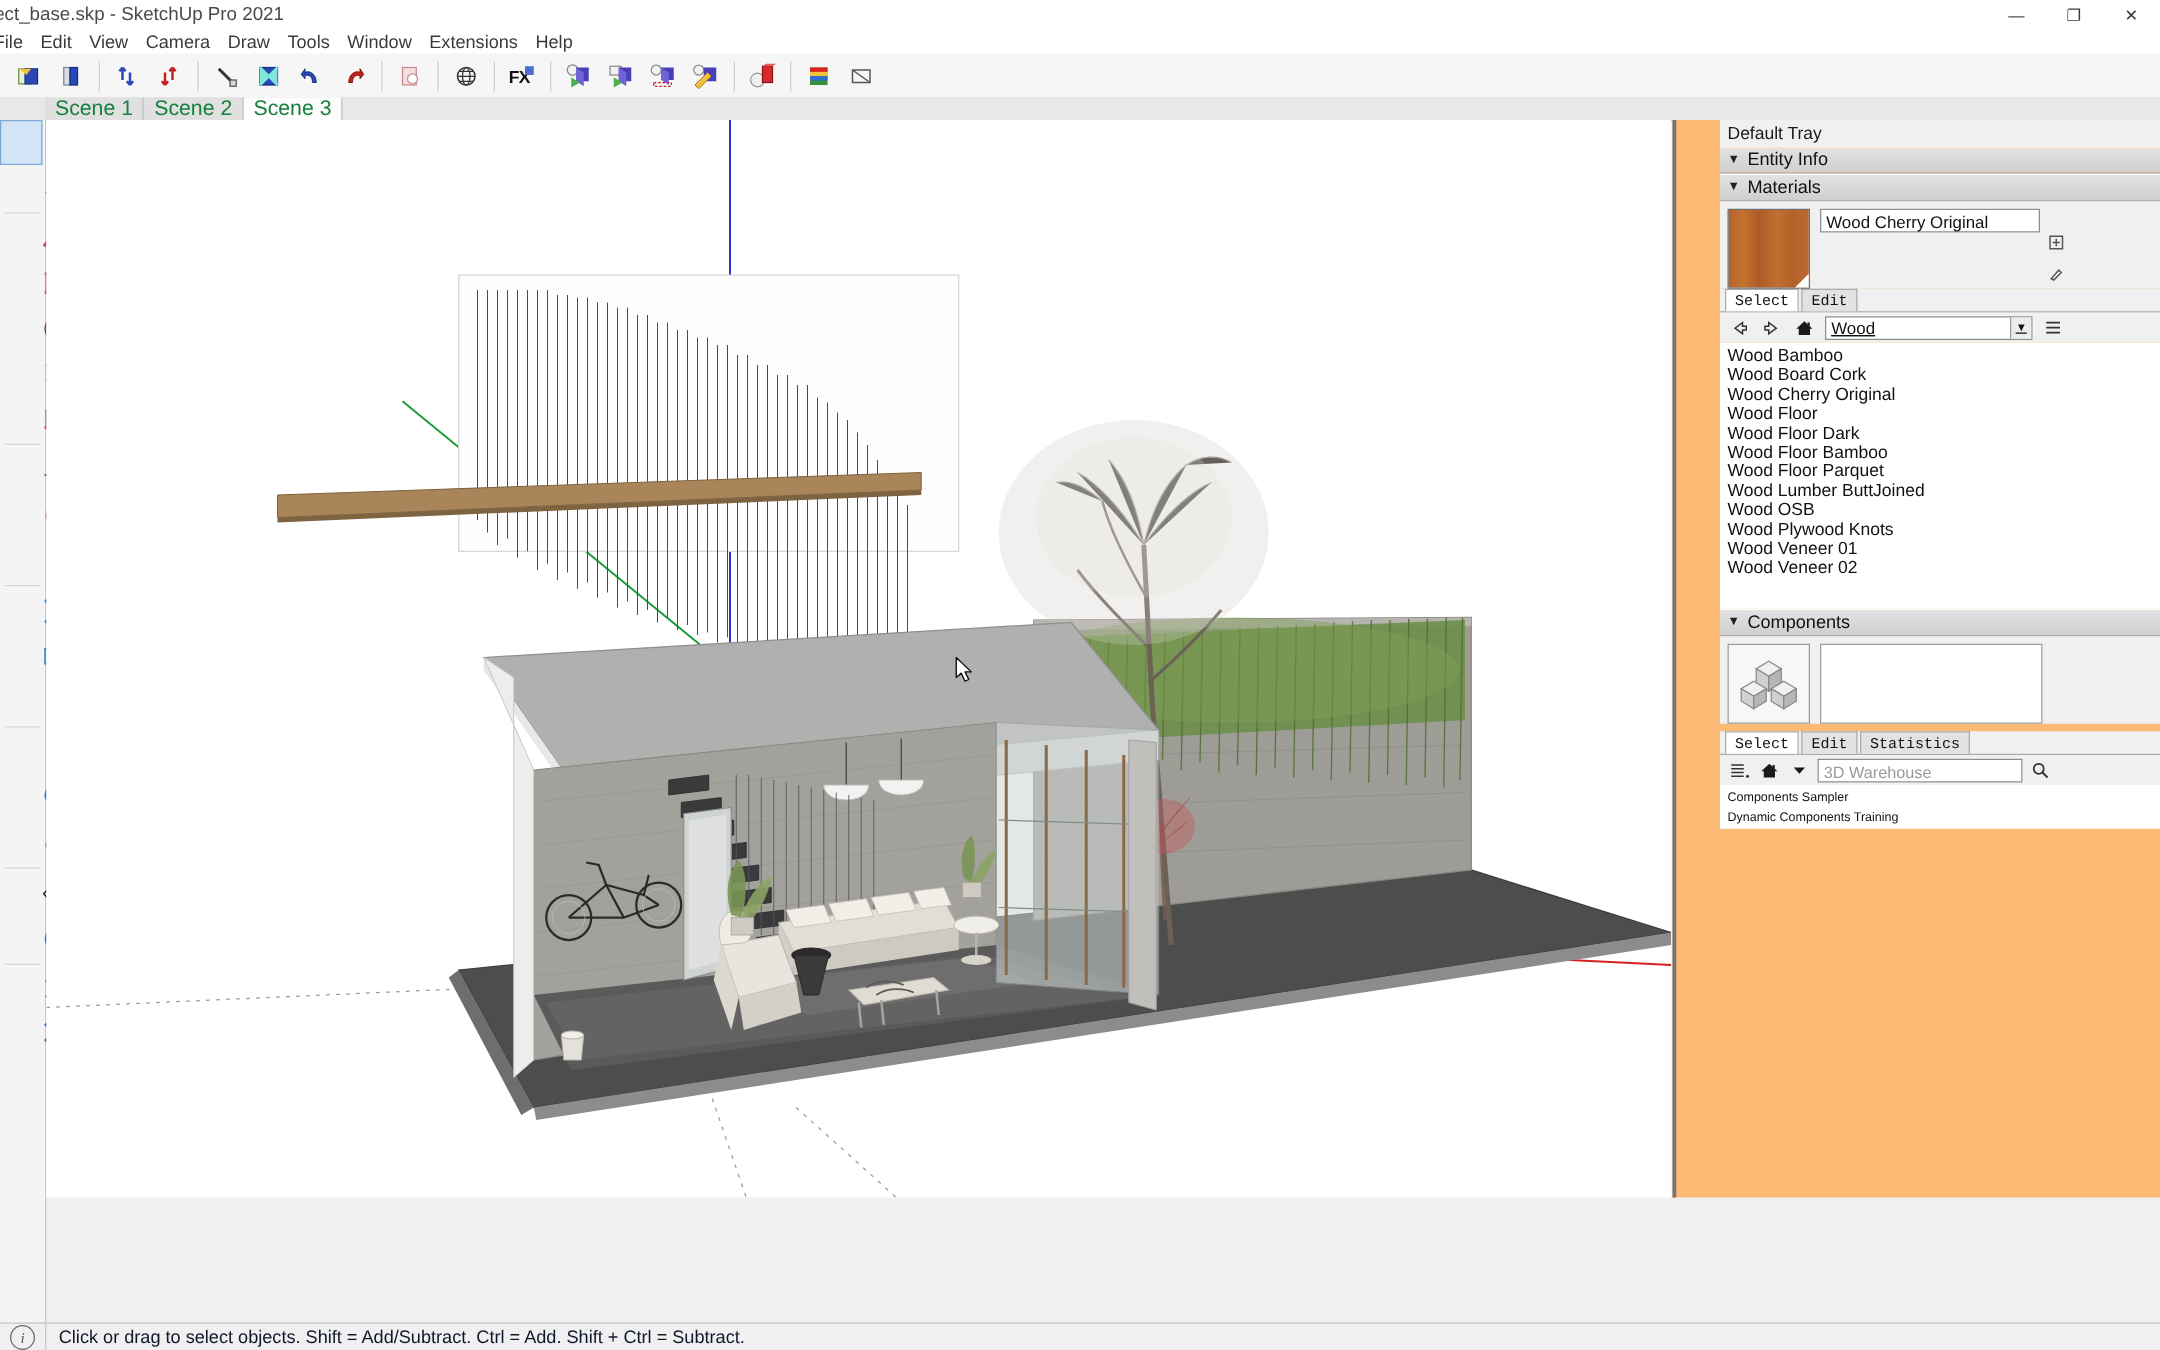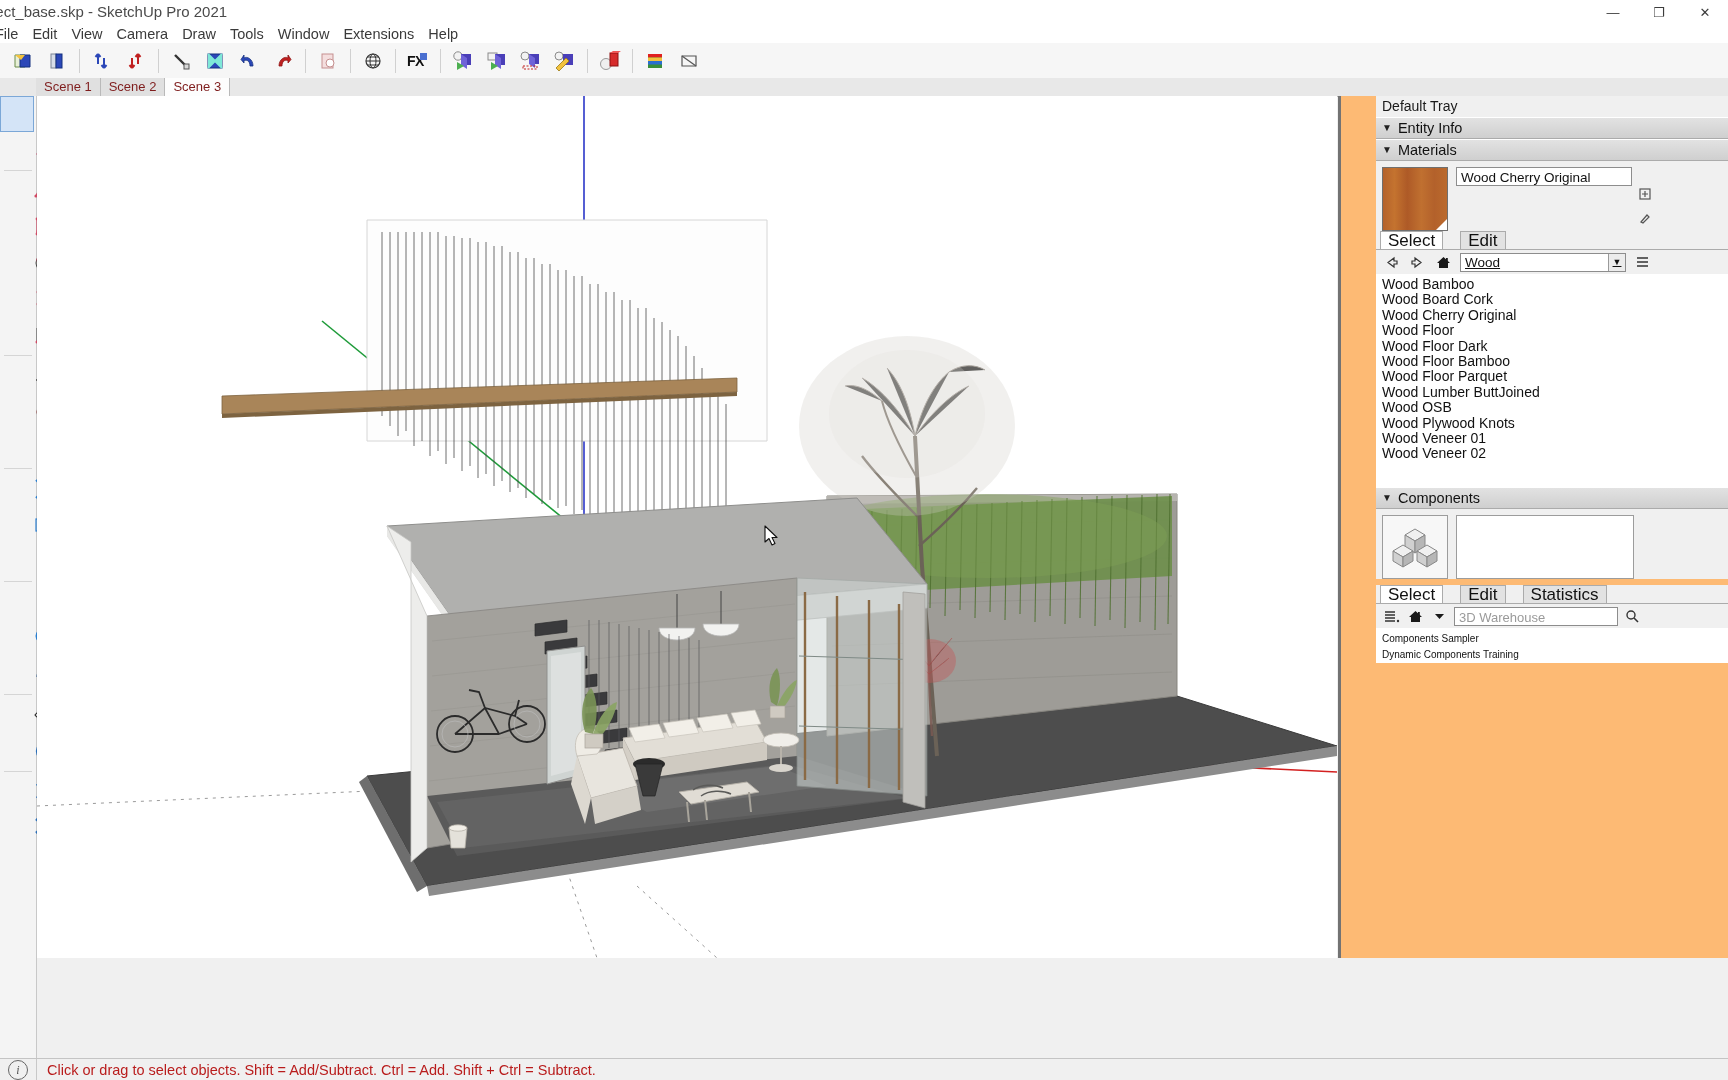--- a/index.html
+++ b/index.html
@@ -24,21 +24,21 @@
            border-bottom:1px solid #dcdcdc;}
   .tb-row{position:absolute;left:6px;top:0;height:35px;display:flex;align-items:center;}
   .tb-btn{width:30px;height:31px;display:flex;align-items:center;justify-content:center;
           margin:0 1px;border:1px solid transparent;border-radius:2px;}
   .tb-sep{width:1px;height:24px;background:#d0d0d0;margin:0 5px;}
 
   
   .scenebar{position:absolute;left:0;top:78px;width:1728px;height:18px;background:#e8e8e8;
             border-bottom:1px solid #b9b9b9;}
   .scene-tabs{position:absolute;left:36px;top:0;display:flex;height:18px;}
-  .scene-tab{padding:0 8px;font-size:13px;line-height:18px;color:#7f1d1d;
+  .scene-tab{padding:0 8px;font-size:17px;line-height:18px;color:#15803d;
              border-right:1px solid #b9b9b9;background:#e0e0e0;}
   .scene-tab.active{background:#fdfdfd;}
 
   
   .leftbar{position:absolute;left:0;top:96px;width:36px;height:962px;background:#f4f4f4;
            border-right:1px solid #c8c8c8;}
   .lt-btn{width:34px;height:36px;display:flex;align-items:center;padding-left:32px;}
   .lt-btn.active{background:#d4e4f7;border:1px solid #7ba7d7;box-sizing:border-box;}
   .lt-sep{height:1px;background:#d5d5d5;margin:2px 4px;}
 
@@ -64,22 +64,22 @@
               background:linear-gradient(90deg,#b4622c,#c4732f 18%,#ae5a27 38%,#c07030 60%,#b3612b 80%,#bb6a2d);
               position:relative;}
   .mat-swatch:after{content:"";position:absolute;right:0;bottom:0;width:0;height:0;
                     border-left:11px solid transparent;border-bottom:11px solid #ffffff;}
   .mat-name{margin-left:8px;width:176px;height:19px;border:1px solid #8d8d8d;background:#fff;
             font-size:13.5px;line-height:19px;padding-left:4px;color:#111;box-sizing:border-box;}
   .mat-side{margin-left:6px;display:flex;flex-direction:column;gap:7px;padding-top:20px;}
 
   .subtabs{display:flex;height:18px;background:#f0f0f0;border-bottom:1px solid #ababab;
            padding-left:4px;}
-  .subtab{padding:0 7px;font-size:17px;line-height:18px;color:#111;background:#e2e2e2;
-          border:1px solid #ababab;border-bottom:none;margin-right:17px;}
+  .subtab{padding:0 7px;font-size:12px;line-height:18px;color:#111;background:#e2e2e2;
+          border:1px solid #ababab;border-bottom:none;margin-right:2px;font-family:Liberation Mono, monospace;}
   .subtab.active{background:#ffffff;}
 
   .navrow{display:flex;align-items:center;height:24px;background:#f0f0f0;padding-left:6px;gap:7px;}
   .nav-ico{width:19px;height:19px;display:flex;align-items:center;justify-content:center;}
   .combo{width:166px;height:19px;border:1px solid #8d8d8d;background:#fff;display:flex;
          align-items:center;font-size:13.5px;color:#111;box-sizing:border-box;text-decoration:underline;}
   .combo span{padding-left:4px;flex:1;text-decoration:underline;}
   .combo .caret{width:16px;text-align:center;font-size:9px;background:#ececec;
                 border-left:1px solid #9a9a9a;height:100%;line-height:17px;}
 
@@ -97,21 +97,21 @@
   .searchrow{display:flex;align-items:center;height:24px;background:#f0f0f0;padding-left:6px;gap:5px;}
   .searchbox{width:164px;height:19px;border:1px solid #8d8d8d;background:#fff;
              font-size:13px;line-height:19px;color:#9a9a9a;padding-left:4px;box-sizing:border-box;}
 
   
   .statusbar{position:absolute;left:0;top:1058px;width:1728px;height:22px;background:#f0f0f0;
              border-top:1px solid #c4c4c4;display:flex;align-items:center;}
   .st-ico{width:18px;height:18px;border-radius:50%;border:1.4px solid #666;margin-left:8px;
           display:flex;align-items:center;justify-content:center;font-size:12px;
           font-style:italic;color:#555;font-family:"Liberation Serif",serif;}
-  .st-text{margin-left:10px;font-size:14.5px;color:#b91c1c;}
+  .st-text{margin-left:10px;font-size:14.5px;color:#0f172a;}
   .st-meas{position:absolute;right:0;top:0;height:22px;display:flex;align-items:center;}
   .st-meas-lbl{font-size:14.5px;color:#1a1a1a;margin-right:8px;}
   .st-meas-box{width:276px;height:20px;background:#fff;border:1px solid #b0b0b0;}
   .st-div{width:1px;height:22px;background:#c8c8c8;}
   .grip{position:absolute;right:2px;bottom:2px;width:12px;height:12px;}
 </style>
 </head>
 <body>
 
 <div class="app">

